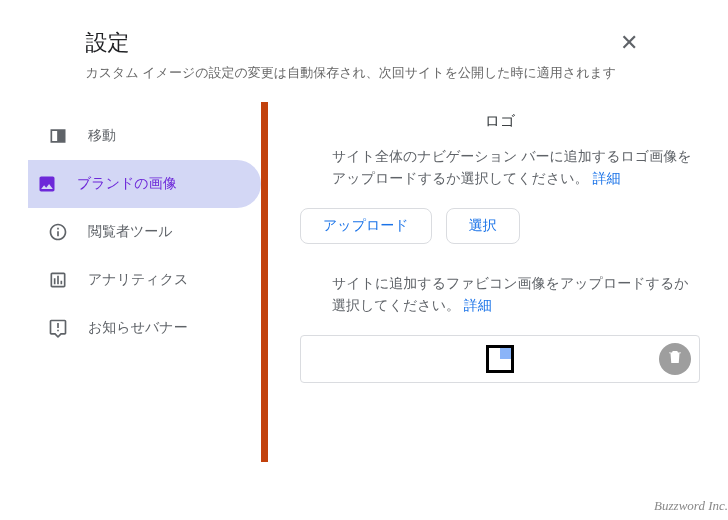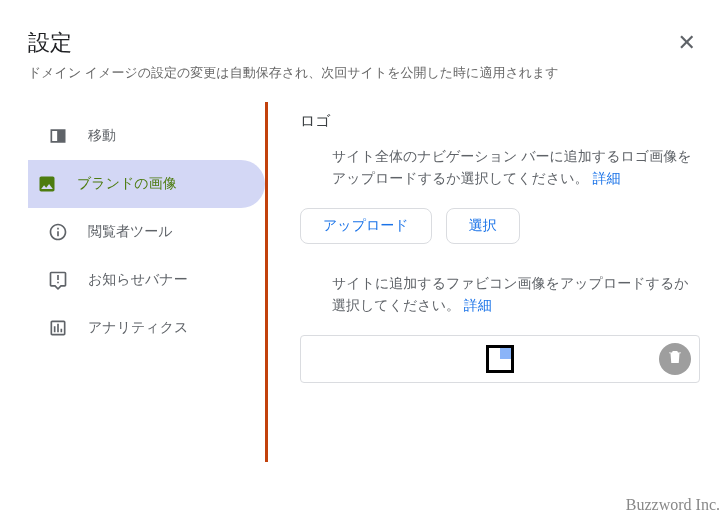--- a/index.html
+++ b/index.html
@@ -1,48 +1,48 @@
 <!DOCTYPE html>
 <html><head>
 <meta charset="utf-8">
 <style>
 * { box-sizing: border-box; margin: 0; padding: 0; }
 body { font-family: "Helvetica Neue", Arial, "Hiragino Kaku Gothic ProN", "Yu Gothic", Meiryo, sans-serif; width: 728px; height: 520px; background: #fff; color: #202124; position: relative; }
 .dialog { padding: 28px 28px 0 28px; }
-.header { display: flex; justify-content: space-between; align-items: flex-start; }
+.header { display: flex; justify-content: center; align-items: flex-start; }
 .title { font-size: 22px; font-weight: 400; color: #202124; margin-bottom: 6px; }
 .subtitle { font-size: 13px; color: #686868; margin-bottom: 20px; }
 .close-btn { font-size: 22px; color: #5f6368; cursor: pointer; padding: 4px; line-height: 1; font-weight: 300; }
 .body { display: flex; }
-.sidebar { width: 240px; padding-top: 10px; border-right: 3px solid #c2410c; min-height: 360px; }
+.sidebar { width: 240px; padding-top: 10px; border-right: 7px solid #c2410c; min-height: 360px; }
 .nav-item { display: flex; align-items: center; height: 48px; padding: 0 16px 0 18px; cursor: pointer; border-radius: 0 24px 24px 0; margin-right: 0px; color: #5f6368; font-size: 14px; }
-.nav-item.active { background: #d3d7f5; color: #4d7c0f; padding-left: 7px; }
+.nav-item.active { background: #d3d7f5; color: #6d28d9; padding-left: 7px; }
 .nav-item .icon { width: 24px; height: 24px; margin-right: 18px; display: flex; align-items: center; justify-content: center; }
 .nav-item .icon svg { fill: currentColor; }
 .content { flex: 1; padding: 10px 0 0 32px; }
-.section-title { font-size: 15px; color: #3c4043; margin-bottom: 14px; }
+.section-title { font-size: 15px; color: #3c4043; margin-bottom: 14px; text-align: center; }
 .section-desc { font-size: 14px; color: #5f6368; line-height: 1.6; margin-bottom: 18px; margin-left: 32px; }
 .link { color: #1a73e8; cursor: pointer; }
 .btn-row { display: flex; gap: 14px; margin-bottom: 28px; }
 .btn { border: 1px solid #dadce0; background: #fff; color: #1a73e8; font-size: 14px; padding: 8px 22px; border-radius: 8px; cursor: pointer; font-family: inherit; }
 .favicon-box { border: 1px solid #dadce0; border-radius: 4px; height: 48px; display: flex; align-items: center; justify-content: center; position: relative; margin-top: 14px; }
 .favicon-preview { width: 28px; height: 28px; border: 3px solid #000; position: relative; box-sizing: border-box; }
 .favicon-preview::after { content: ""; position: absolute; top: 0; right: 0; width: 11px; height: 11px; background: #8ab4f8; }
 .delete-btn { position: absolute; right: 8px; top: 50%; transform: translateY(-50%); width: 32px; height: 32px; border-radius: 50%; background: #9e9e9e; display: flex; align-items: center; justify-content: center; cursor: pointer; }
 .delete-btn svg { fill: #fff; width: 18px; height: 18px; }
-.watermark { position: absolute; bottom: 6px; right: 8px; font-size: 16px; color: #888; font-family: Georgia, serif; }
+.watermark { position: absolute; bottom: 6px; right: 0; font-size: 13px; font-style: italic; color: #888; font-family: Georgia, serif; }
 </style>
 </head>
 <body>
 
 <div class="dialog">
   <div class="header">
     <div>
       <div class="title">設定</div>
-      <div class="subtitle">ドメイン イメージの設定の変更は自動保存され、次回サイトを公開した時に適用されます</div>
+      <div class="subtitle">カスタム イメージの設定の変更は自動保存され、次回サイトを公開した時に適用されます</div>
     </div>
     <div class="close-btn">
       <span>✕</span>
     </div>
   </div>
 
   <div class="body">
     <div class="sidebar">
 
       <div class="nav-item">
@@ -69,33 +69,33 @@
               <path d="M12 2C6.48 2 2 6.48 2 12s4.48 10 10 10 10-4.48 10-10S17.52 2 12 2zm0 18c-4.41 0-8-3.59-8-8s3.59-8 8-8 8 3.59 8 8-3.59 8-8 8zm-1-13h2v2h-2zm0 4h2v6h-2z"></path>
             </svg>
         </span>
         <span>閲覧者ツール</span>
       </div>
 
 
       <div class="nav-item">
         <span class="icon">
           <svg viewBox="0 0 24 24" width="20" height="20">
-              <path d="M20 2H4c-1.1 0-2 .9-2 2v14c0 1.1.9 2 2 2h4l4 4 4-4h4c1.1 0 2-.9 2-2V4c0-1.1-.9-2-2-2zm0 16h-4.83L12 21.17 8.83 18H4V4h16v14zM11 6h2v6h-2zm0 8h2v2h-2z"></path>
+              <path d="M19 3H5c-1.1 0-2 .9-2 2v14c0 1.1.9 2 2 2h14c1.1 0 2-.9 2-2V5c0-1.1-.9-2-2-2zm0 16H5V5h14v14zM7 10h2v7H7zm4-3h2v10h-2zm4 6h2v4h-2z"></path>
             </svg>
         </span>
-        <span>お知らせバナー</span>
+        <span>アナリティクス</span>
       </div>
 
       <div class="nav-item">
         <span class="icon">
           <svg viewBox="0 0 24 24" width="20" height="20">
-              <path d="M19 3H5c-1.1 0-2 .9-2 2v14c0 1.1.9 2 2 2h14c1.1 0 2-.9 2-2V5c0-1.1-.9-2-2-2zm0 16H5V5h14v14zM7 10h2v7H7zm4-3h2v10h-2zm4 6h2v4h-2z"></path>
+              <path d="M20 2H4c-1.1 0-2 .9-2 2v14c0 1.1.9 2 2 2h4l4 4 4-4h4c1.1 0 2-.9 2-2V4c0-1.1-.9-2-2-2zm0 16h-4.83L12 21.17 8.83 18H4V4h16v14zM11 6h2v6h-2zm0 8h2v2h-2z"></path>
             </svg>
         </span>
-        <span>アナリティクス</span>
+        <span>お知らせバナー</span>
       </div>
 
     </div>
 
     <div class="content">
 
       <div class="section-title">ロゴ</div>
       <div class="section-desc">
         <span>サイト全体のナビゲーション バーに追加するロゴ画像をアップロードするか選択してください。</span>
         <span class="link">詳細</span>

